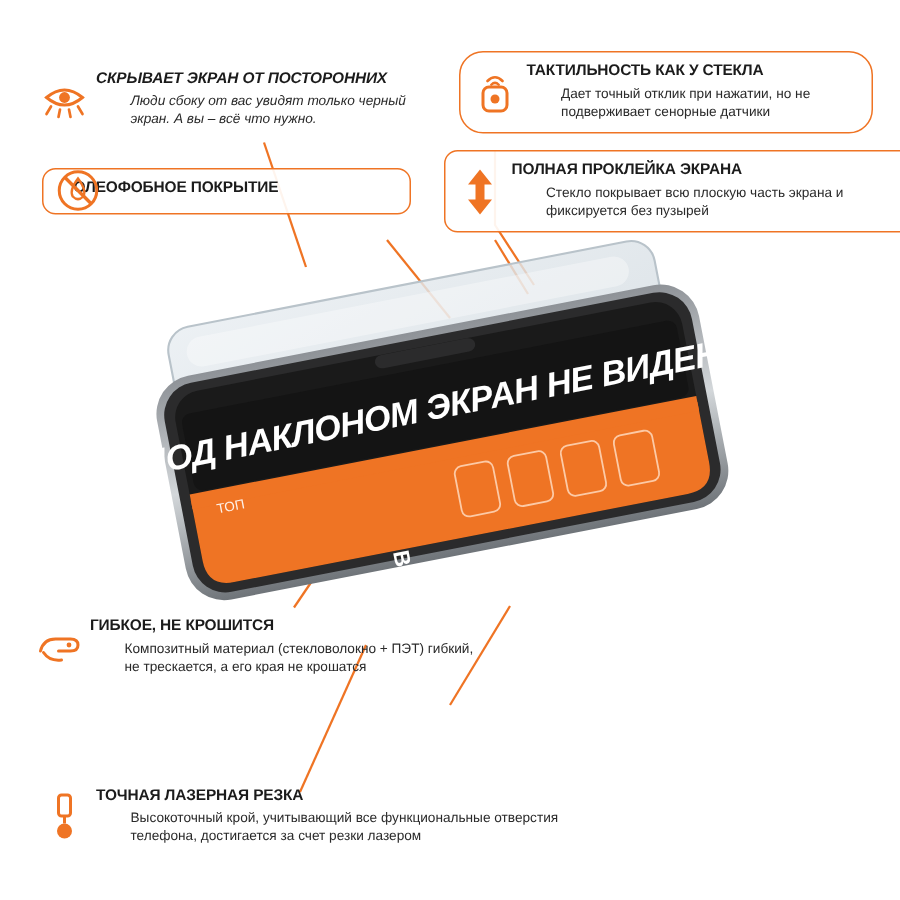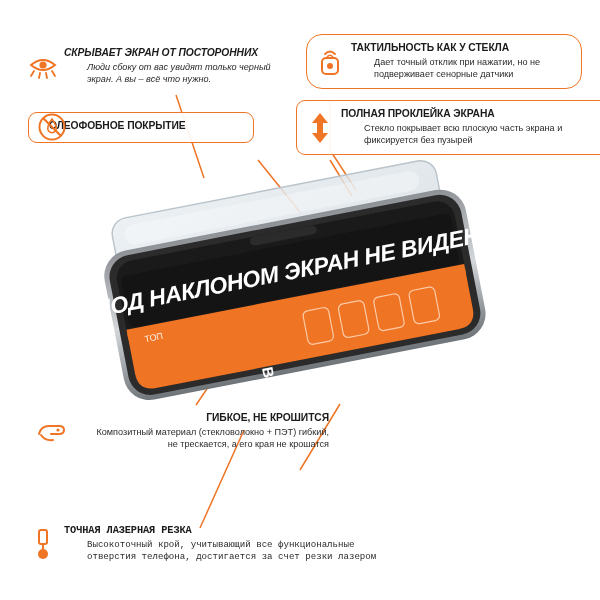--- a/index.html
+++ b/index.html
@@ -161,55 +161,55 @@
         <rect x="6" y="10" width="16" height="16" rx="4" fill="none" stroke="#ef7424" stroke-width="2"></rect>
         <circle cx="14" cy="18" r="3" fill="#ef7424"></circle>
         <path d="M9 6 Q14 1 19 6" fill="none" stroke="#ef7424" stroke-width="1.8" stroke-linecap="round"></path>
         <path d="M11.5 8.5 Q14 6 16.5 8.5" fill="none" stroke="#ef7424" stroke-width="1.6" stroke-linecap="round"></path>
       </svg>
     </span>
     <div class="c-title">ТАКТИЛЬНОСТЬ КАК У СТЕКЛА</div>
     <div class="c-body">Дает точный  отклик при нажатии, но не подверживает сенорные датчики</div>
   </div>
 
-  <div class="callout" style="left:28px; top:112px; width:226px;padding-left:20px;">
+  <div class="callout" style="left:28px; top:112px; width:246px;padding-left:20px;">
     <span class="c-icon">
       <svg width="30" height="30" viewBox="0 0 30 30">
         <circle cx="15" cy="15" r="12.5" fill="none" stroke="#ef7424" stroke-width="2"></circle>
         <path d="M15 7 Q21 15 18.5 19 Q15 22.5 11.5 19 Q9 15 15 7 Z" fill="none" stroke="#ef7424" stroke-width="1.6"></path>
         <path d="M6 6 L24 24" stroke="#ef7424" stroke-width="2.2"></path>
       </svg>
     </span>
     <div class="c-title">ОЛЕОФОБНОЕ ПОКРЫТИЕ</div>
   </div>
 
   <div class="callout" style="left:296px; top:100px; width:328px;">
     <span class="c-icon">
       <svg width="20" height="32" viewBox="0 0 20 32">
         <path d="M10 1 L18 11 L13 11 L13 21 L18 21 L10 31 L2 21 L7 21 L7 11 L2 11 Z" fill="#ef7424"></path>
       </svg>
     </span>
     <div class="c-title">ПОЛНАЯ ПРОКЛЕЙКА ЭКРАНА</div>
     <div class="c-body">Стекло покрывает всю плоскую часть экрана и фиксируется без пузырей</div>
   </div>
 
-  <div class="callout noborder" style="left:28px; top:405px; width:310px;text-align:right;">
+  <div class="callout noborder" style="left:16px; top:405px; width:310px;">
     <span class="c-icon">
       <svg width="32" height="28" viewBox="0 0 32 28">
         <path d="M4 16 Q6 8 14 8 L24 8 Q29 8 29 12 Q29 16 24 16 L16 16" fill="none" stroke="#ef7424" stroke-width="2" stroke-linecap="round"></path>
         <path d="M6 17 Q10 23 18 22" fill="none" stroke="#ef7424" stroke-width="2" stroke-linecap="round"></path>
         <circle cx="23" cy="12" r="1.6" fill="#ef7424"></circle>
       </svg>
     </span>
     <div class="c-title">ГИБКОЕ, НЕ КРОШИТСЯ</div>
     <div class="c-body">Композитный материал (стекловолокно + ПЭТ) гибкий, не трескается, а его края не крошатся</div>
   </div>
 
 
-  <div class="callout noborder" style="left:20px; top:518px; width:372px;font-family:Liberation Mono, monospace;">
+  <div class="callout noborder" style="left:20px; top:518px; width:372px;">
     <span class="c-icon">
       <svg width="22" height="32" viewBox="0 0 22 32">
         <rect x="7" y="1" width="8" height="14" rx="2" fill="none" stroke="#ef7424" stroke-width="2"></rect>
         <path d="M11 15 L11 20" stroke="#ef7424" stroke-width="2"></path>
         <circle cx="11" cy="25" r="5" fill="#ef7424"></circle>
       </svg>
     </span>
     <div class="c-title">ТОЧНАЯ ЛАЗЕРНАЯ РЕЗКА</div>
     <div class="c-body">Высокоточный крой, учитывающий все функциональные отверстия телефона, достигается за счет резки лазером</div>
   </div>

